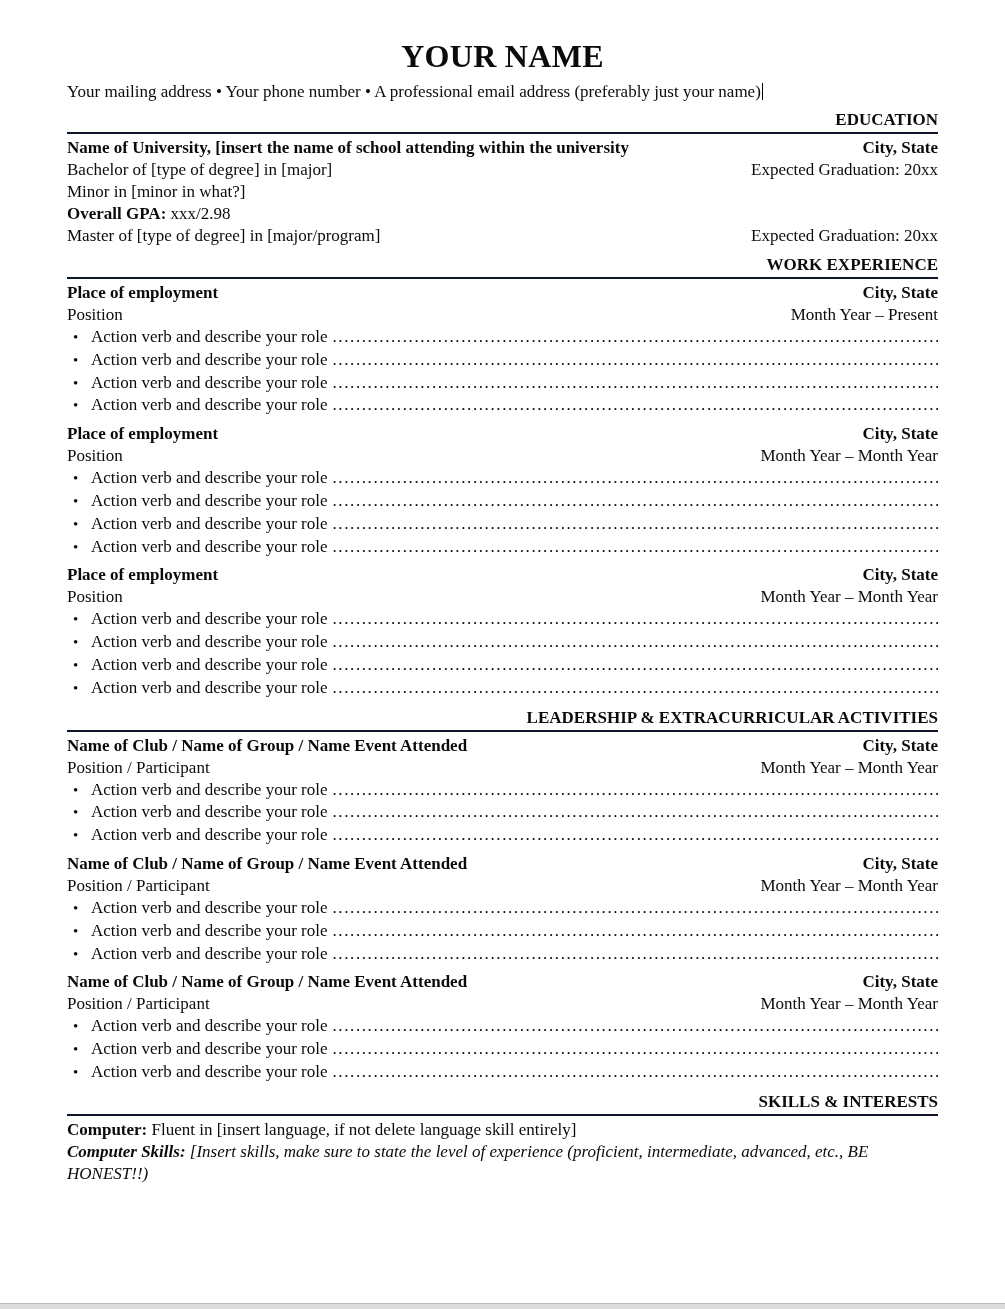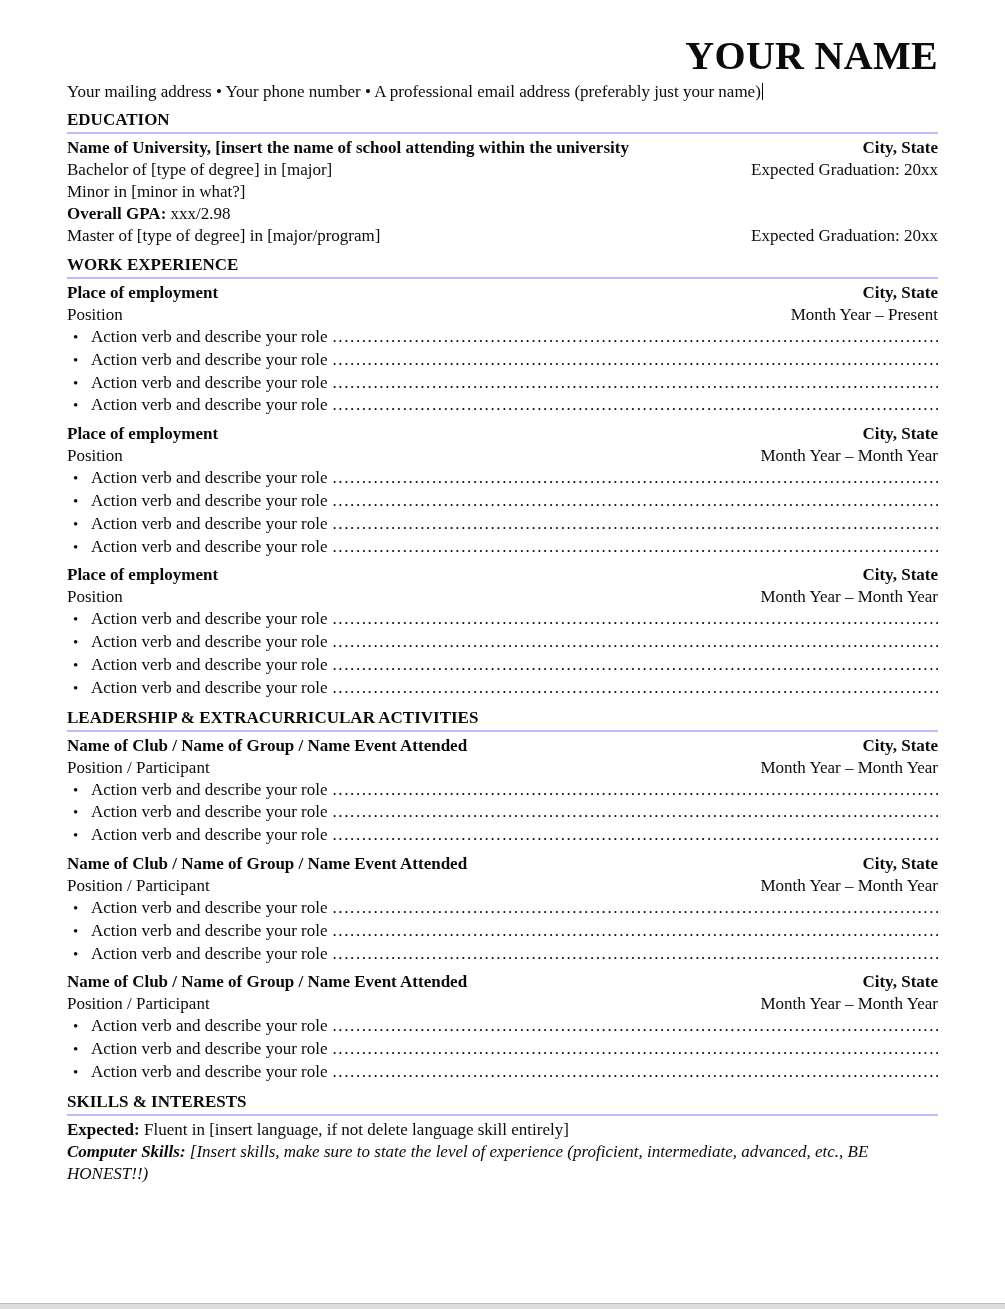--- a/index.html
+++ b/index.html
@@ -6,33 +6,33 @@
   html, body { background: #ffffff; }
   body {
     width: 1005px; height: 1309px;
     position: relative; overflow: hidden;
     font-family: "Liberation Serif", serif;
     font-size: 17px; color: #0b0b0b;
   }
   .page { padding: 38px 67px 0 67px; }
 
   .doc-name {
-    text-align: right; font-size: 40px; font-weight: bold;
+    text-align: center; font-size: 32px; font-weight: bold;
     line-height: 36px; letter-spacing: 0.3px;
   }
   .contact { line-height: 20px; margin-top: 8px; }
   .caret {
     display: inline-block; width: 1.5px; height: 17px;
     background: #000; vertical-align: -3px; margin-left: 1px;
   }
 
   .section { margin-top: 8px; }
   .sec-header {
     font-weight: bold; line-height: 20px;
-    border-bottom: 2px solid #c4b5fd; padding-bottom: 2px; margin-bottom: 3px;
+    border-bottom: 2px solid #0f172a; padding-bottom: 2px; margin-bottom: 3px; text-align: right;
   }
 
   .row { display: flex; justify-content: space-between; line-height: 22px; }
   .row .left { white-space: nowrap; }
   .row .right { white-space: nowrap; }
   .b { font-weight: bold; }
   .i { }
 
   .entry { margin-top: 6px; }
   .entry.first { margin-top: 2px; }
@@ -259,19 +259,19 @@
       <div class="bullet">
           <span class="bullet-glyph">•</span>
           <span>Action verb and describe your role</span>
           <span class="dots">....................................................................................................................................................................................................</span>
         </div>
     </div>
   </div>
 
   <div class="section">
     <div class="sec-header">SKILLS &amp; INTERESTS</div>
-    <div class="skills-line"><span class="b">Expected:</span><span> Fluent in [insert language, if not delete language skill entirely]</span></div>
+    <div class="skills-line"><span class="b">Computer:</span><span> Fluent in [insert language, if not delete language skill entirely]</span></div>
     <div class="skills-wrap"><span class="b">Computer Skills:</span><span> [Insert skills, make sure to state the level of experience (proficient, intermediate, advanced, etc., BE HONEST!!)</span></div>
   </div>
 
 </div>
 
 <div class="window-bottom-edge"></div>
 
 </body></html>

